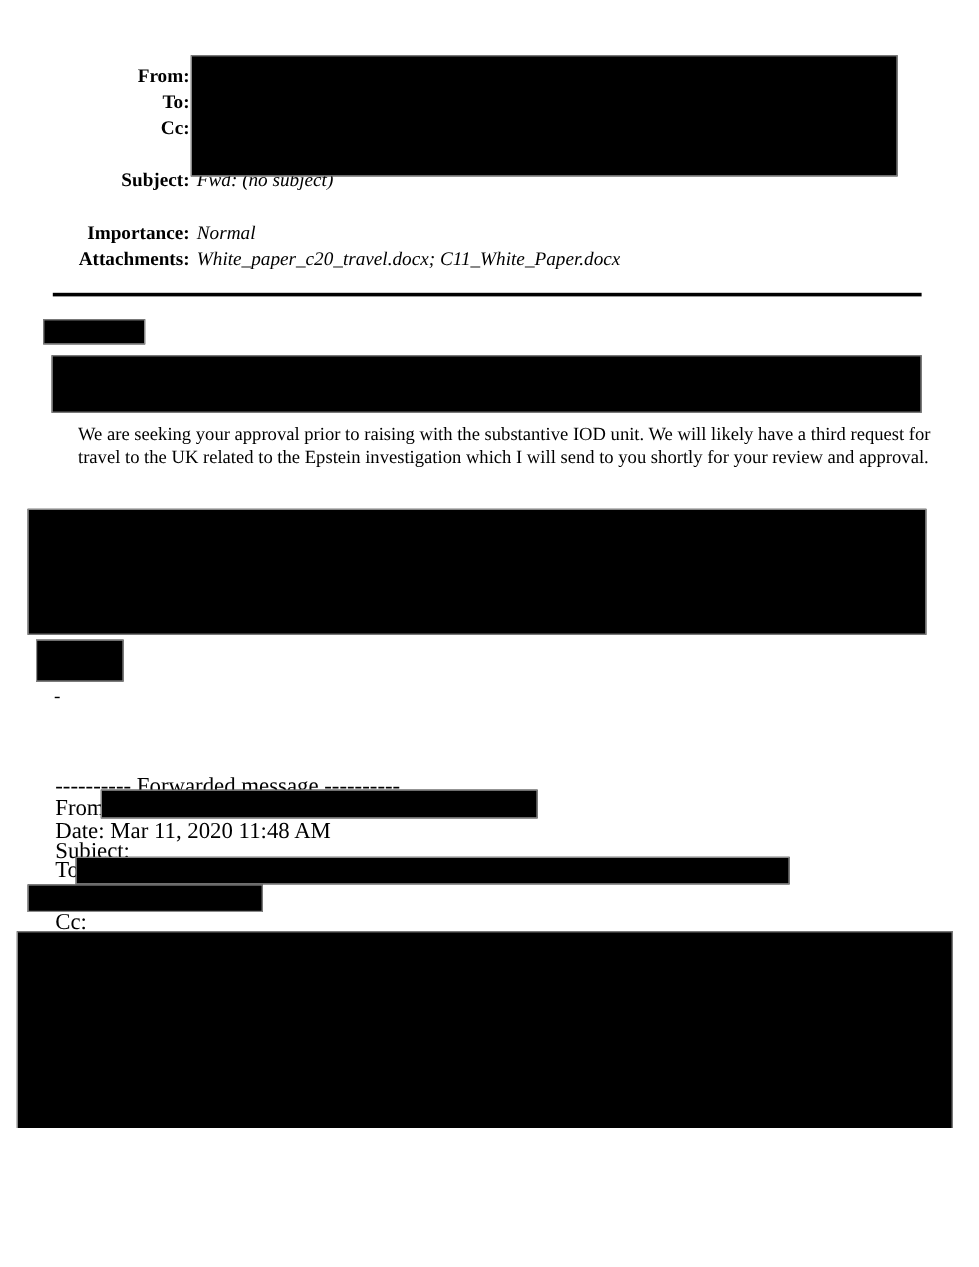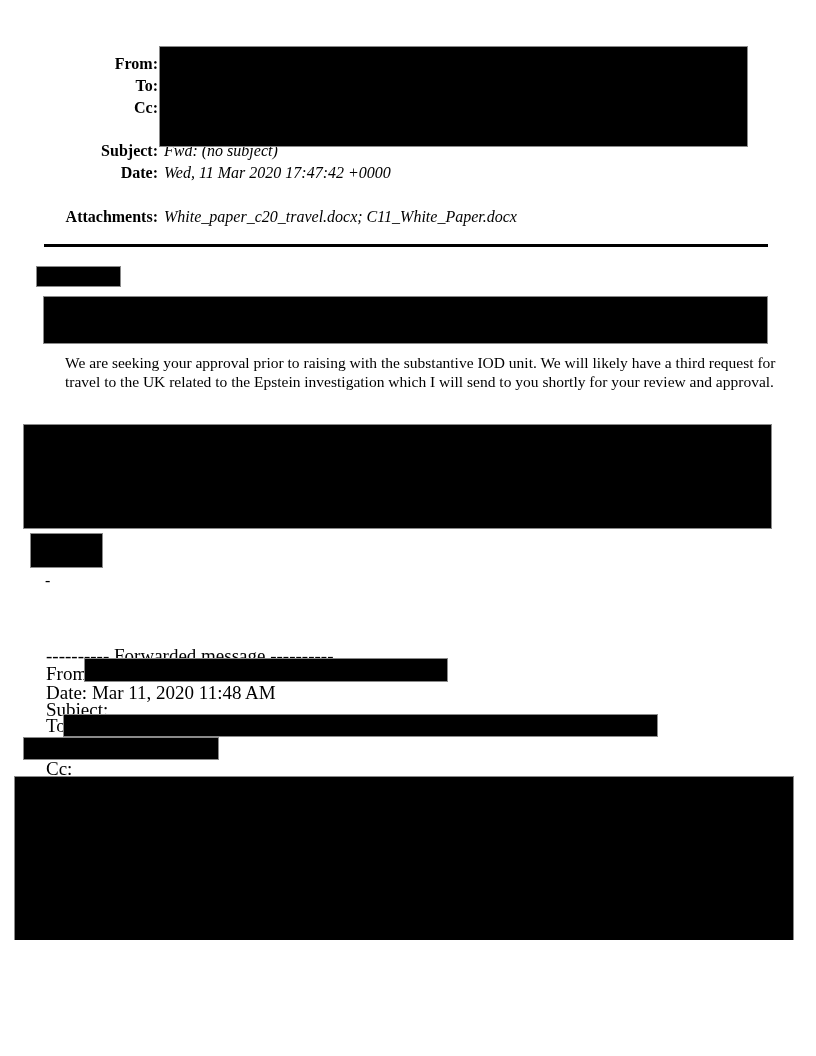--- a/index.html
+++ b/index.html
@@ -34,23 +34,23 @@
     <span class="hvalue"></span>
   </div>
   <div class="hrow" style="top:98px">
     <span class="hlabel">Cc:</span>
     <span class="hvalue"></span>
   </div>
   <div class="hrow" style="top:141px">
     <span class="hlabel">Subject:</span>
     <span class="hvalue">Fwd: (no subject)</span>
   </div>
-  <div class="hrow" style="top:163px">
-    <span class="hlabel">Date:</span>
-    <span class="hvalue">Wed, 11 Mar 2020 17:47:42 +0000</span>
+  <div class="hrow" style="top:185px">
+    <span class="hlabel">Importance:</span>
+    <span class="hvalue">Normal</span>
   </div>
   <div class="hrow" style="top:207px">
     <span class="hlabel">Attachments:</span>
     <span class="hvalue">White_paper_c20_travel.docx; C11_White_Paper.docx</span>
   </div>
 
   <div class="rule"></div>
 
   <div class="para">We are seeking your approval prior to raising with the substantive IOD unit. We will likely have a third request for travel to the UK related to the Epstein investigation which I will send to you shortly for your review and approval.</div>
 

